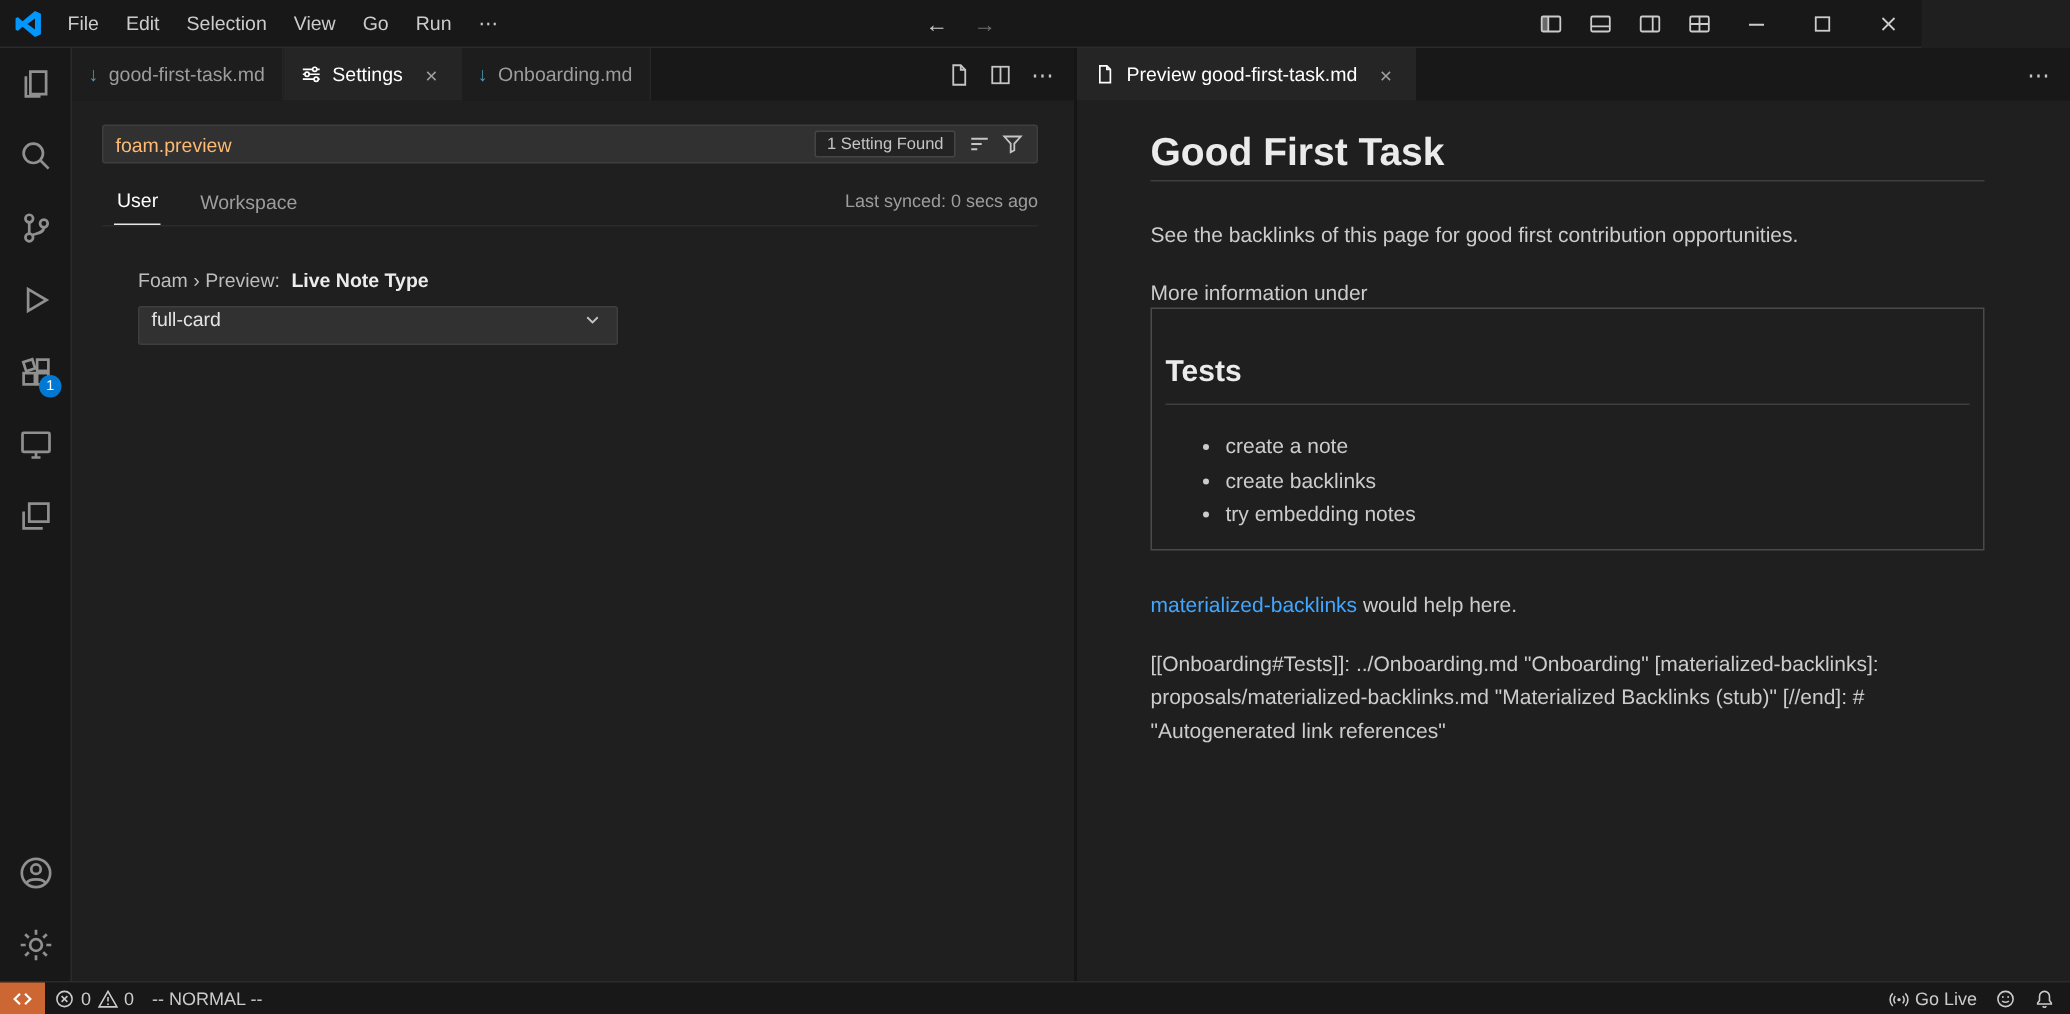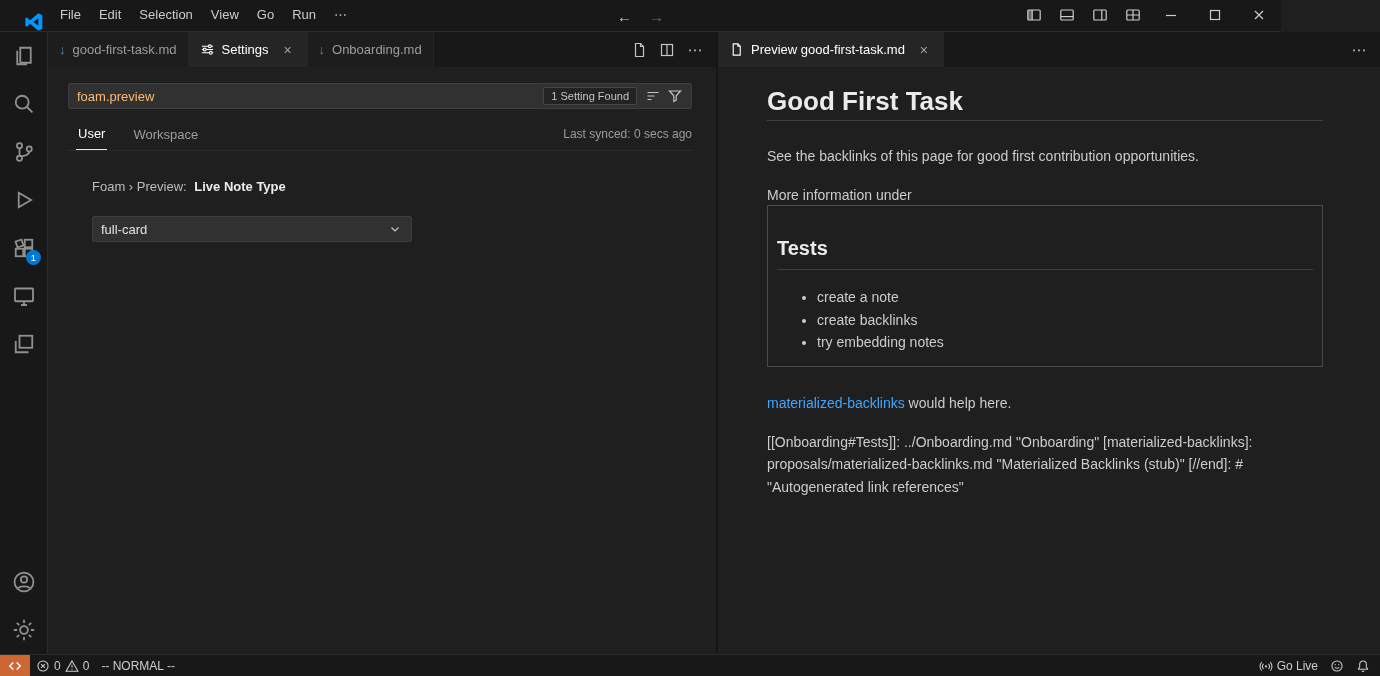--- a/index.html
+++ b/index.html
@@ -3,21 +3,21 @@
 <meta charset="utf-8">
 <style>
   * { margin:0; padding:0; box-sizing:border-box; font-family:"Liberation Sans",sans-serif; }
   html,body { width:1380px; height:676px; background:#1f1f1f; overflow:hidden; }
   .window { position:relative; width:1380px; height:676px; color:#cccccc; }
   svg { display:block; }
   .oicon { stroke:currentColor; fill:none; stroke-width:1.2; }
 
   
   .titlebar { position:absolute; left:0; top:0; width:1281px; height:32px; background:#181818;
-    border-bottom:1px solid #2b2b2b; display:flex; align-items:flex-end;padding-left:15px; }
+    border-bottom:1px solid #2b2b2b; display:flex; align-items:center; }
   .vscode-logo { width:18px; height:18px; margin:0 8px 0 10px; }
   .tb-menus { display:flex; align-items:center; height:32px; }
   .menu { font-size:13px; color:#cccccc; padding:0 9px; line-height:32px; cursor:default; }
   .tb-center { position:absolute; left:50%; top:0; transform:translateX(-50%); height:32px;
     display:flex; align-items:center; gap:12px; }
   .navarrow { font-size:15px; color:#cfcfcf; width:20px; text-align:center; }
   .navarrow.dim { color:#6e6e6e; }
   .command-center { width:530px; height:22px; background:#2a2a2a; border:1px solid #444444;
     border-radius:5px; display:flex; align-items:center; justify-content:center; gap:6px;
     color:#9d9d9d; font-size:12px; }
@@ -62,22 +62,22 @@
   .sicon { width:22px; height:22px; display:flex; align-items:center; justify-content:center; color:#c5c5c5; }
   .scope-row { display:flex; align-items:flex-end; width:624px; margin-top:12px;
     border-bottom:1px solid #2b2b2b; padding-left:8px; }
   .scope { font-size:13px; color:#9d9d9d; padding:5px 2px 8px; margin-right:24px; }
   .scope.active { color:#ffffff; border-bottom:1px solid #e7e7e7; }
   .synced { margin-left:auto; font-size:12px; color:#9d9d9d; padding-bottom:9px; }
   .setting-item { margin:28px 0 0 24px; }
   .setting-title { font-size:13px; }
   .setting-cat { color:#bdbdbd; }
   .setting-name { color:#ececec; font-weight:bold; margin-left:4px; }
-  .select-box { margin-top:22px; width:320px; height:26px; background:#313131; border:1px solid #3e3e3e;
-    border-radius:2px; display:flex; align-items:center; padding:0 8px; font-size:13px; color:#e4e4e4; }
+  .select-box { margin-top:10px; width:320px; height:26px; background:#313131; border:1px solid #3e3e3e;
+    border-radius:2px; display:flex; align-items:flex-start; padding:0 8px; font-size:13px; color:#e4e4e4; }
   .select-box .chev { margin-left:auto; color:#c5c5c5; }
 
   
   .preview-body { padding:19px 57px 0 49px; font-size:14px; color:#cccccc; line-height:19px; }
   .pv-title { font-size:26px; font-weight:600; color:#ebebeb; line-height:30px; padding-bottom:4px;
     border-bottom:1px solid #3f3f3f; }
   .pv-p { margin-top:20px; }
   .pv-p.first { margin-top:26px; }
   .embed-card { border:1px solid #4a4a4a; padding:30px 9px 12px 9px; }
   .embed-card h2 { font-size:20px; font-weight:600; color:#ebebeb; line-height:24px; padding-bottom:9px;

